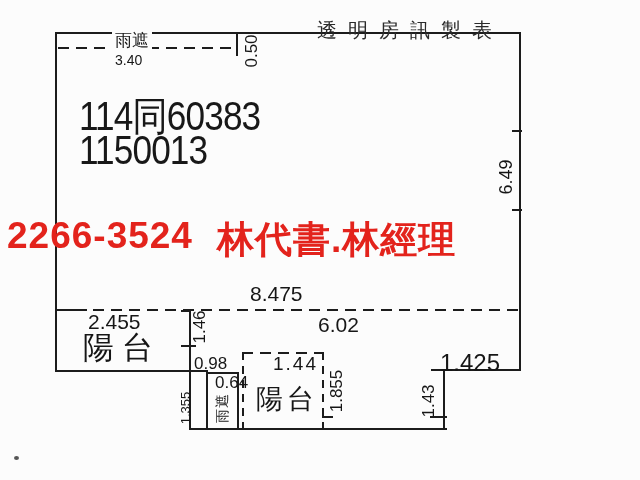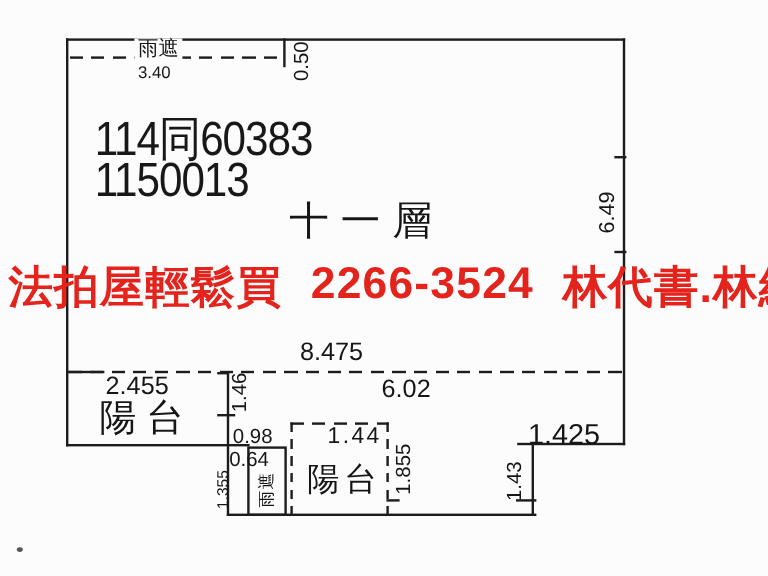--- a/index.html
+++ b/index.html
@@ -44,43 +44,42 @@
   <div class="dash-v" style="left:322px;top:352px;height:77px;"></div>
 
   <div class="line" style="left:55px;top:309px;width:32px;height:2px;"></div>
   <div class="line" style="left:512px;top:130px;width:10px;height:2px;"></div>
   <div class="line" style="left:512px;top:209px;width:10px;height:2px;"></div>
   <div class="line" style="left:181px;top:310px;width:9px;height:2px;"></div>
   <div class="line" style="left:181px;top:345px;width:15px;height:2px;"></div>
   <div class="line" style="left:322px;top:416px;width:11px;height:2px;"></div>
   <div class="line" style="left:430px;top:416px;width:17px;height:2px;"></div>
 
+  <div class="lbl maker" style="left:317px;top:20px;z-index:5;">透明房訊製表</div>
 
   <div class="lbl case" style="left:79px;top:95px;">114同60383</div>
   <div class="lbl case" style="left:79px;top:129px;">1150013</div>
-  <div class="lbl floor" style="left:241px;top:167px;">十一層</div>
 
   <div class="ad">
-    <span>法拍屋輕鬆買</span>
     <span>2266-3524</span>
     <span>林代書.林經理</span>
   </div>
 
   <div class="lbl room boxed" style="left:112px;top:32px;font-size:17px;z-index:4;">雨遮</div>
   <div class="lbl room" style="left:83px;top:332px;font-size:31px;letter-spacing:8px;">陽台</div>
   <div class="lbl room" style="left:256px;top:385px;font-size:27px;letter-spacing:4px;">陽台</div>
   <div class="lbl room rot" style="left:222px;top:408px;font-size:14px;letter-spacing:1px;">雨遮</div>
 
   <div class="lbl dim" style="left:115px;top:53px;font-size:14px;">3.40</div>
   <div class="lbl dim" style="left:250px;top:283px;font-size:21px;">8.475</div>
   <div class="lbl dim" style="left:88px;top:311px;font-size:21px;">2.455</div>
   <div class="lbl dim" style="left:318px;top:314px;font-size:21px;">6.02</div>
   <div class="lbl dim" style="left:194px;top:355px;font-size:17px;">0.98</div>
   <div class="lbl dim" style="left:250px;top:354px;font-size:19px;letter-spacing:2px;margin-left:23px;">1.44</div>
-  <div class="lbl dim" style="left:191px;top:374px;font-size:17px;z-index:6;">0.64</div>
+  <div class="lbl dim" style="left:191px;top:374px;font-size:17px;z-index:6;padding-left:24px;">0.64</div>
   <div class="lbl dim" style="left:440px;top:350px;font-size:24px;">1.425</div>
 
   <div class="lbl dim rot" style="left:252px;top:51px;font-size:17px;">0.50</div>
   <div class="lbl dim rot" style="left:506px;top:177px;font-size:18px;">6.49</div>
   <div class="lbl dim rot" style="left:200px;top:327px;font-size:17px;">1.46</div>
   <div class="lbl dim rot" style="left:186px;top:408px;font-size:13px;">1.355</div>
   <div class="lbl dim rot" style="left:337px;top:391px;font-size:17px;">1.855</div>
   <div class="lbl dim rot" style="left:429px;top:401px;font-size:17px;">1.43</div>
 
   <div class="artifact" style="left:14px;top:456px;width:5px;height:4px;"></div>

